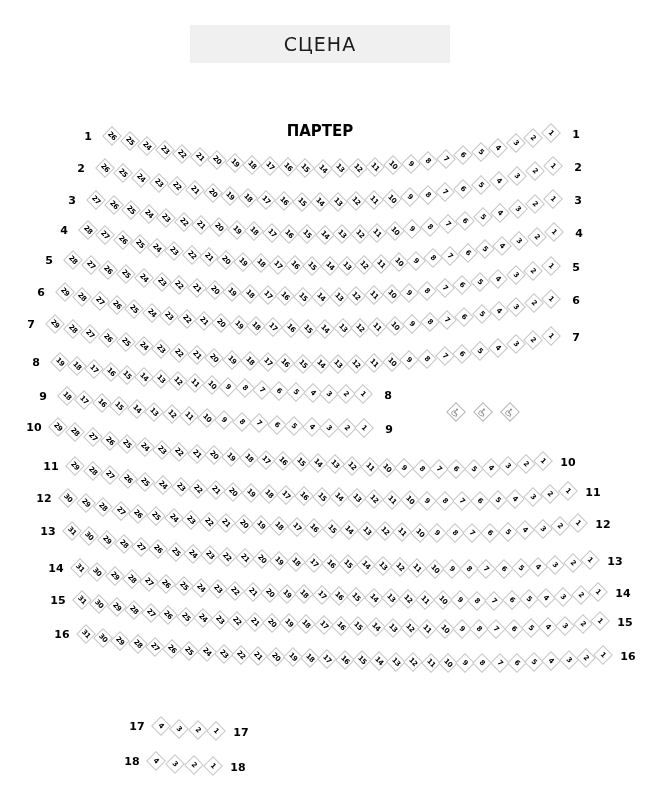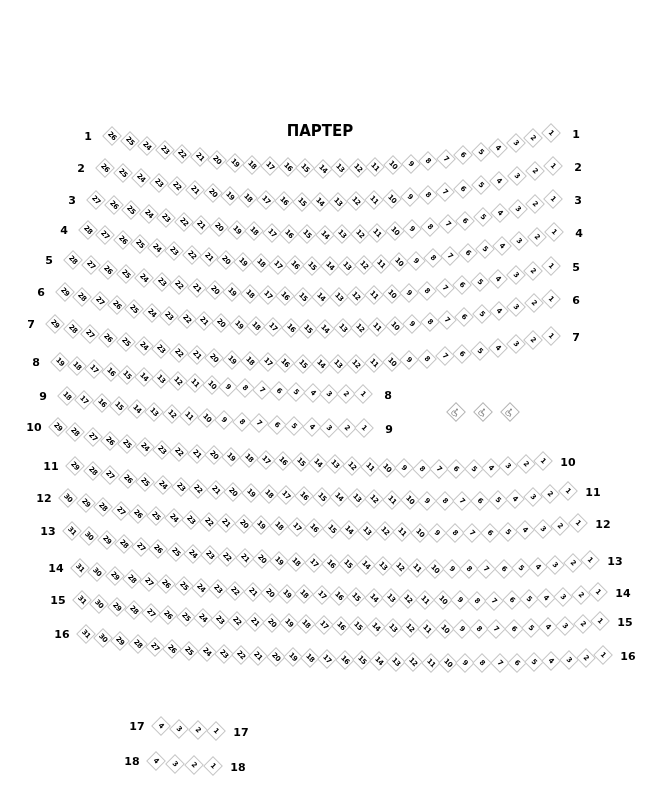--- a/index.html
+++ b/index.html
@@ -29,20 +29,23 @@
   .seat .num{
     font-size:7px;font-weight:bold;color:#000;line-height:1;letter-spacing:-0.5px;
   }
   .seat.accessible{border-color:#b5b5b5;}
   .seat.accessible svg{display:block;}
 </style>
 </head>
 <body>
 
 <div id="canvas">
+  <div class="stage">
+    <span>СЦЕНА</span>
+  </div>
   <div class="section-title">ПАРТЕР</div>
   <div id="seatmap">
       <div class="row-label" style="left: 88px; top: 136px;">1</div>
       <div class="row-label" style="left: 576px; top: 134px;">1</div>
       <div class="seat" style="left: 105px; top: 129px;">
         <span class="num">26</span>
       </div>
       <div class="seat" style="left: 122.56px; top: 134.102px;">
         <span class="num">25</span>
       </div>

